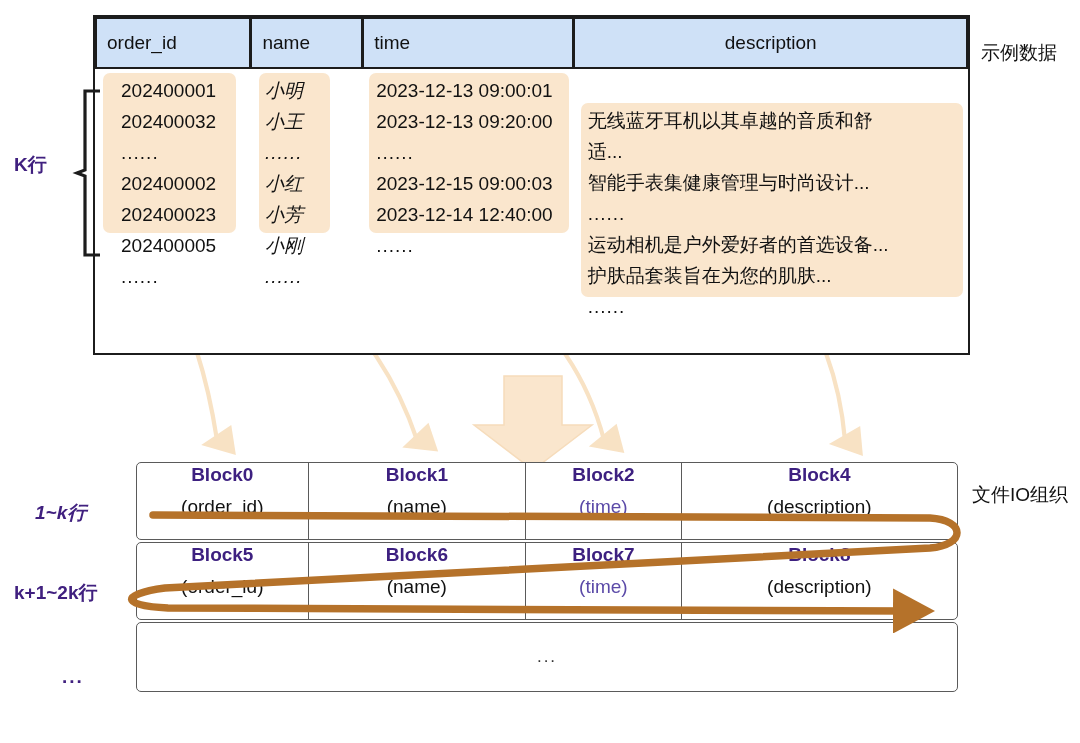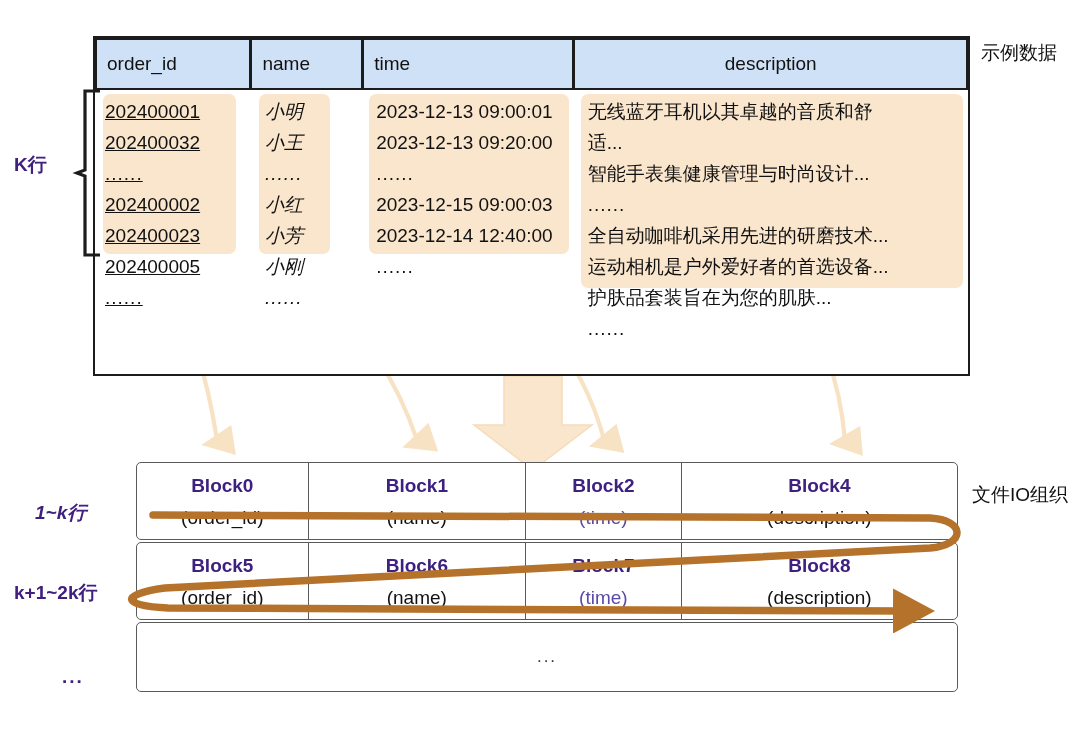--- a/index.html
+++ b/index.html
@@ -14,21 +14,21 @@
   #canvas{position:absolute;left:0;top:0;width:1080px;height:743px;}
 
   
   .layer-arrows{position:absolute;left:0;top:0;width:1080px;height:743px;pointer-events:none;}
   .layer-arrows.under{z-index:1;}
   .layer-arrows.over{z-index:6;}
 
   
   .sample-table{
     position:absolute;
-    left:93px;top:36px;
+    left:93px;top:15px;
     width:877px;height:340px;
     border:2.5px solid #1c1c1c;
     background:#ffffff;
     box-sizing:border-box;
     z-index:3;
   }
   .hdr-row{
     position:absolute;left:0;top:0;height:52px;width:100%;
     display:flex;box-sizing:border-box;
   }
@@ -51,41 +51,41 @@
     display:flex;
   }
   .body-col{
     position:relative;
     box-sizing:border-box;
     padding-top:6px;
   }
   .body-col.c0{width:157px;}
   .body-col.c1{width:113px;}
   .body-col.c2{width:213px;}
-  .body-col.c3{width:396px;}
+  .body-col.c3{width:396px;margin-top:30px;}
 
   
   .hl{
     position:absolute;
     background:#fae6cd;
     border-radius:7px;
     z-index:0;
   }
   .hl.h0{left:8px;top:4px;width:133px;height:160px;}
   .hl.h1{left:8px;top:4px;width:71px;height:160px;}
   .hl.h2{left:6px;top:4px;width:200px;height:160px;}
   .hl.h3{left:6px;top:4px;width:382px;height:194px;}
 
   .cell-lines{position:relative;z-index:1;}
   .cell-line{
     height:31px;line-height:31px;
     font-size:19px;color:#111;
     white-space:nowrap;
   }
-  .body-col.c0 .cell-line{padding-left:10px;text-decoration:underline;}
+  .body-col.c0 .cell-line{padding-left:26px;}
   .body-col.c1 .cell-line{padding-left:14px;font-style:italic;}
   .body-col.c2 .cell-line{padding-left:13px;}
   .body-col.c3 .cell-line{padding-left:13px;}
   .cell-line.dots{font-size:19px;letter-spacing:1px;}
 
   
   .kbracket{position:absolute;left:72px;top:88px;z-index:4;}
   .klabel{
     position:absolute;left:14px;top:152px;
     font-size:19px;font-weight:bold;color:#40207f;
@@ -117,21 +117,21 @@
     box-sizing:border-box;
     margin-bottom:2px;
   }
   .bg-row.r0{height:78px;}
   .bg-row.r1{height:78px;}
   .bg-row.r2{height:70px;align-items:center;justify-content:center;}
   .bg-cell{
     box-sizing:border-box;
     border-right:1.4px solid #5a5a5a;
     display:flex;flex-direction:column;
-    align-items:center;justify-content:center;
+    align-items:center;
     position:relative;
   }
   .bg-cell:last-child{border-right:none;}
   .bg-cell.w0{width:172px;}
   .bg-cell.w1{width:218px;}
   .bg-cell.w2{width:156px;}
   .bg-cell.w3{width:276px;}
   .b-name{
     font-size:19px;font-weight:bold;color:#3d2080;
     line-height:24px;margin-bottom:9px;
@@ -230,21 +230,20 @@
         </div>
       </div>
 
       <div class="body-col c3">
         <div class="hl h3"></div>
         <div class="cell-lines">
           <div class="cell-line">无线蓝牙耳机以其卓越的音质和舒</div>
           <div class="cell-line">适...</div>
           <div class="cell-line">智能手表集健康管理与时尚设计...</div>
           <div class="cell-line dots">......</div>
-          <div class="cell-line">全自动咖啡机采用先进的研磨技术...</div>
           <div class="cell-line">运动相机是户外爱好者的首选设备...</div>
           <div class="cell-line">护肤品套装旨在为您的肌肤...</div>
           <div class="cell-line dots">......</div>
         </div>
       </div>
 
     </div>
   </div>
 
   <svg class="kbracket" width="34" height="170" viewBox="0 0 34 170">

